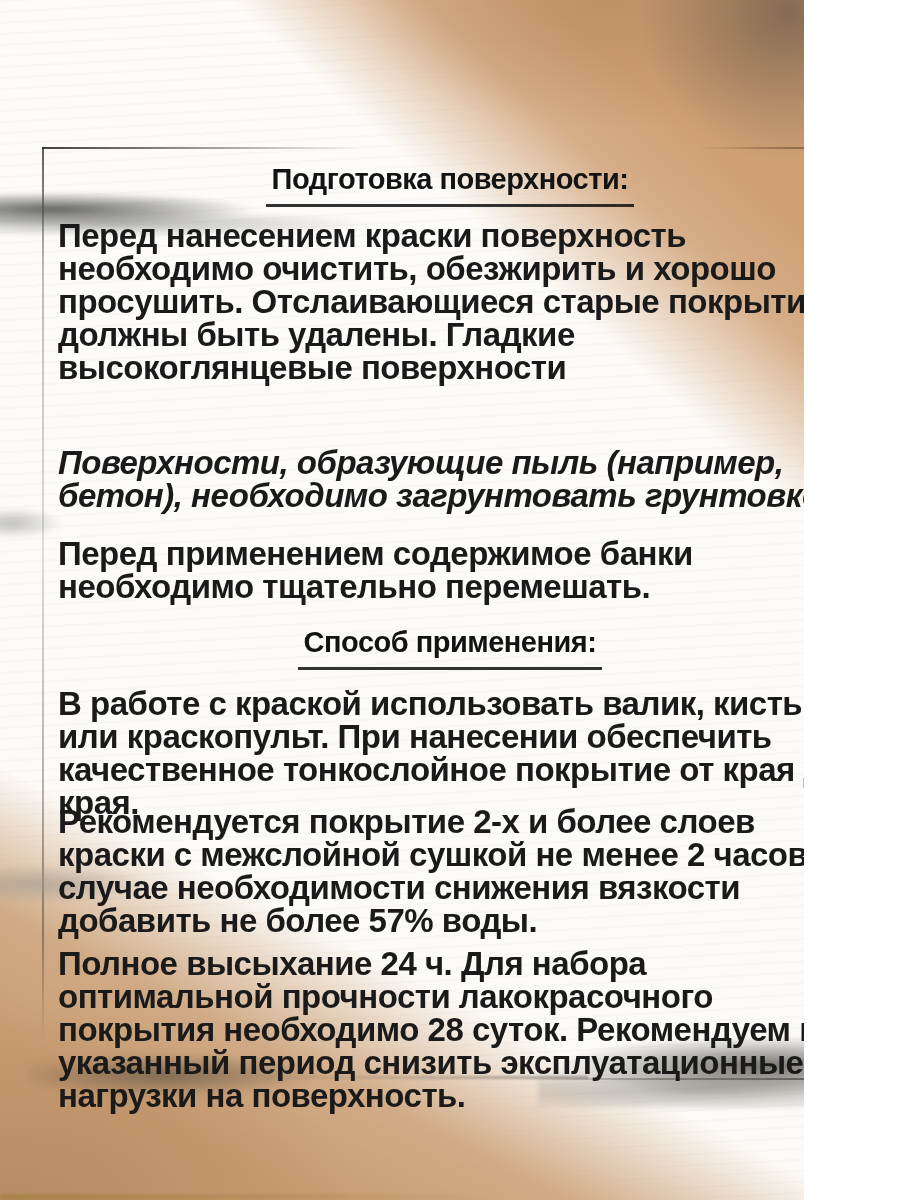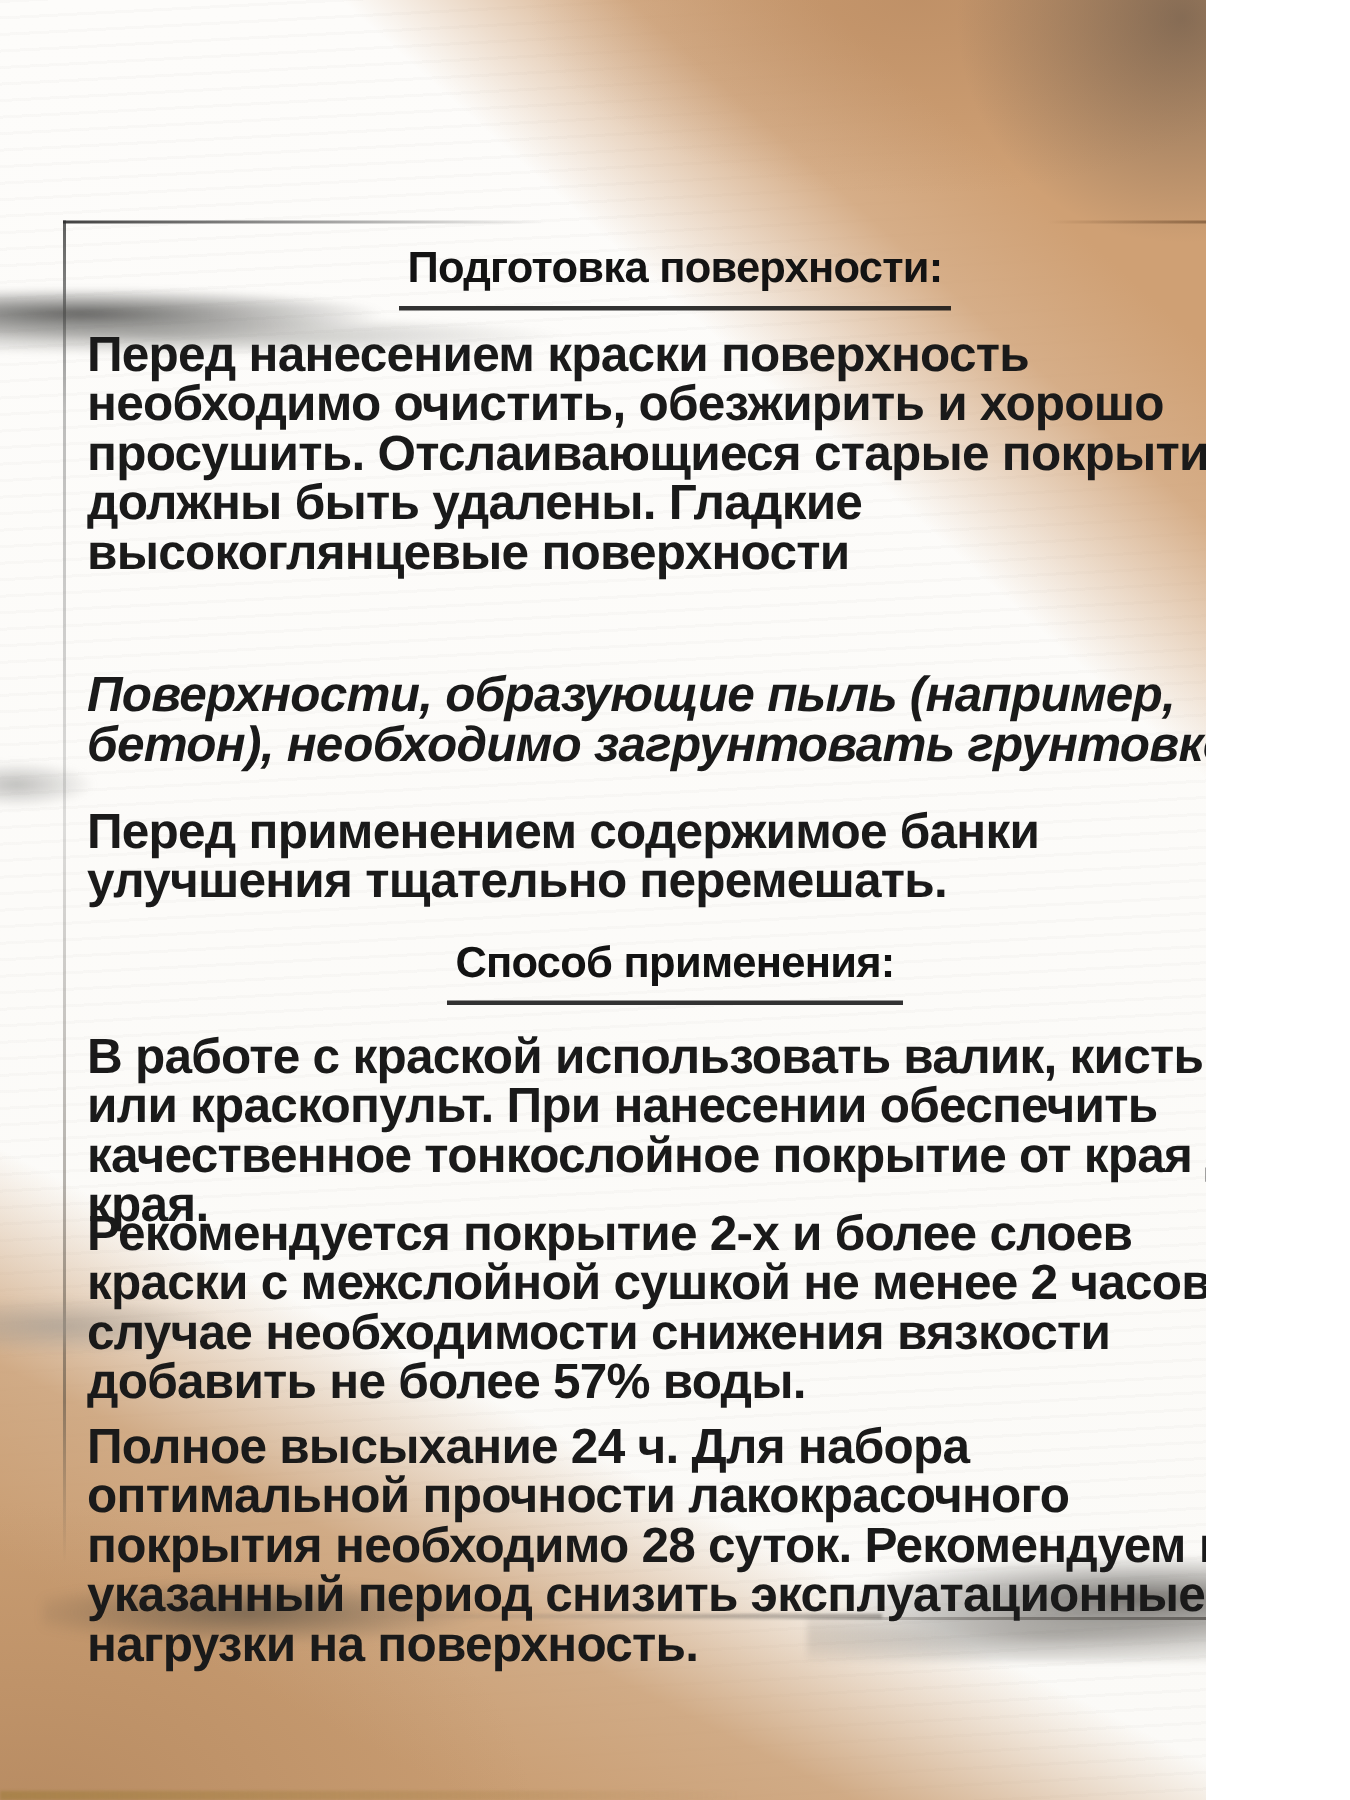--- a/index.html
+++ b/index.html
@@ -103,21 +103,21 @@
   <div class="smudge smudge-left-low"></div>
   <div class="smudge smudge-bottom-left"></div>
   <div class="smudge smudge-bottom-right"></div>
   <div class="smudge smudge-tail"></div>
 
   <div class="txt title title-1">
     <span>Подготовка поверхности:</span>
   </div>
   <div class="txt para p1">Перед нанесением краски поверхность необходимо очистить, обезжирить и хорошо просушить. Отслаивающиеся старые покрытия должны быть удалены. Гладкие высокоглянцевые поверхности</div>
   <div class="txt para p3">Поверхности, образующие пыль (например, бетон), необходимо загрунтовать грунтовкой.</div>
-  <div class="txt para p4">Перед применением содержимое банки улучшения тщательно перемешать.</div>
+  <div class="txt para p4">Перед применением содержимое банки необходимо тщательно перемешать.</div>
 
   <div class="txt para p5">В работе с краской использовать валик, кисть или краскопульт. При нанесении обеспечить качественное тонкослойное покрытие от края до края.</div>
   <div class="txt title title-2">
     <span>Способ применения:</span>
   </div>
   <div class="txt para p6">Рекомендуется покрытие 2-х и более слоев краски с межслойной сушкой не менее 2 часов. В случае необходимости снижения вязкости добавить не более 57% воды.</div>
   <div class="txt para p7">Полное высыхание 24 ч. Для набора оптимальной прочности лакокрасочного покрытия необходимо 28 суток. Рекомендуем в указанный период снизить эксплуатационные нагрузки на поверхность.</div>
 
 </div>
 

